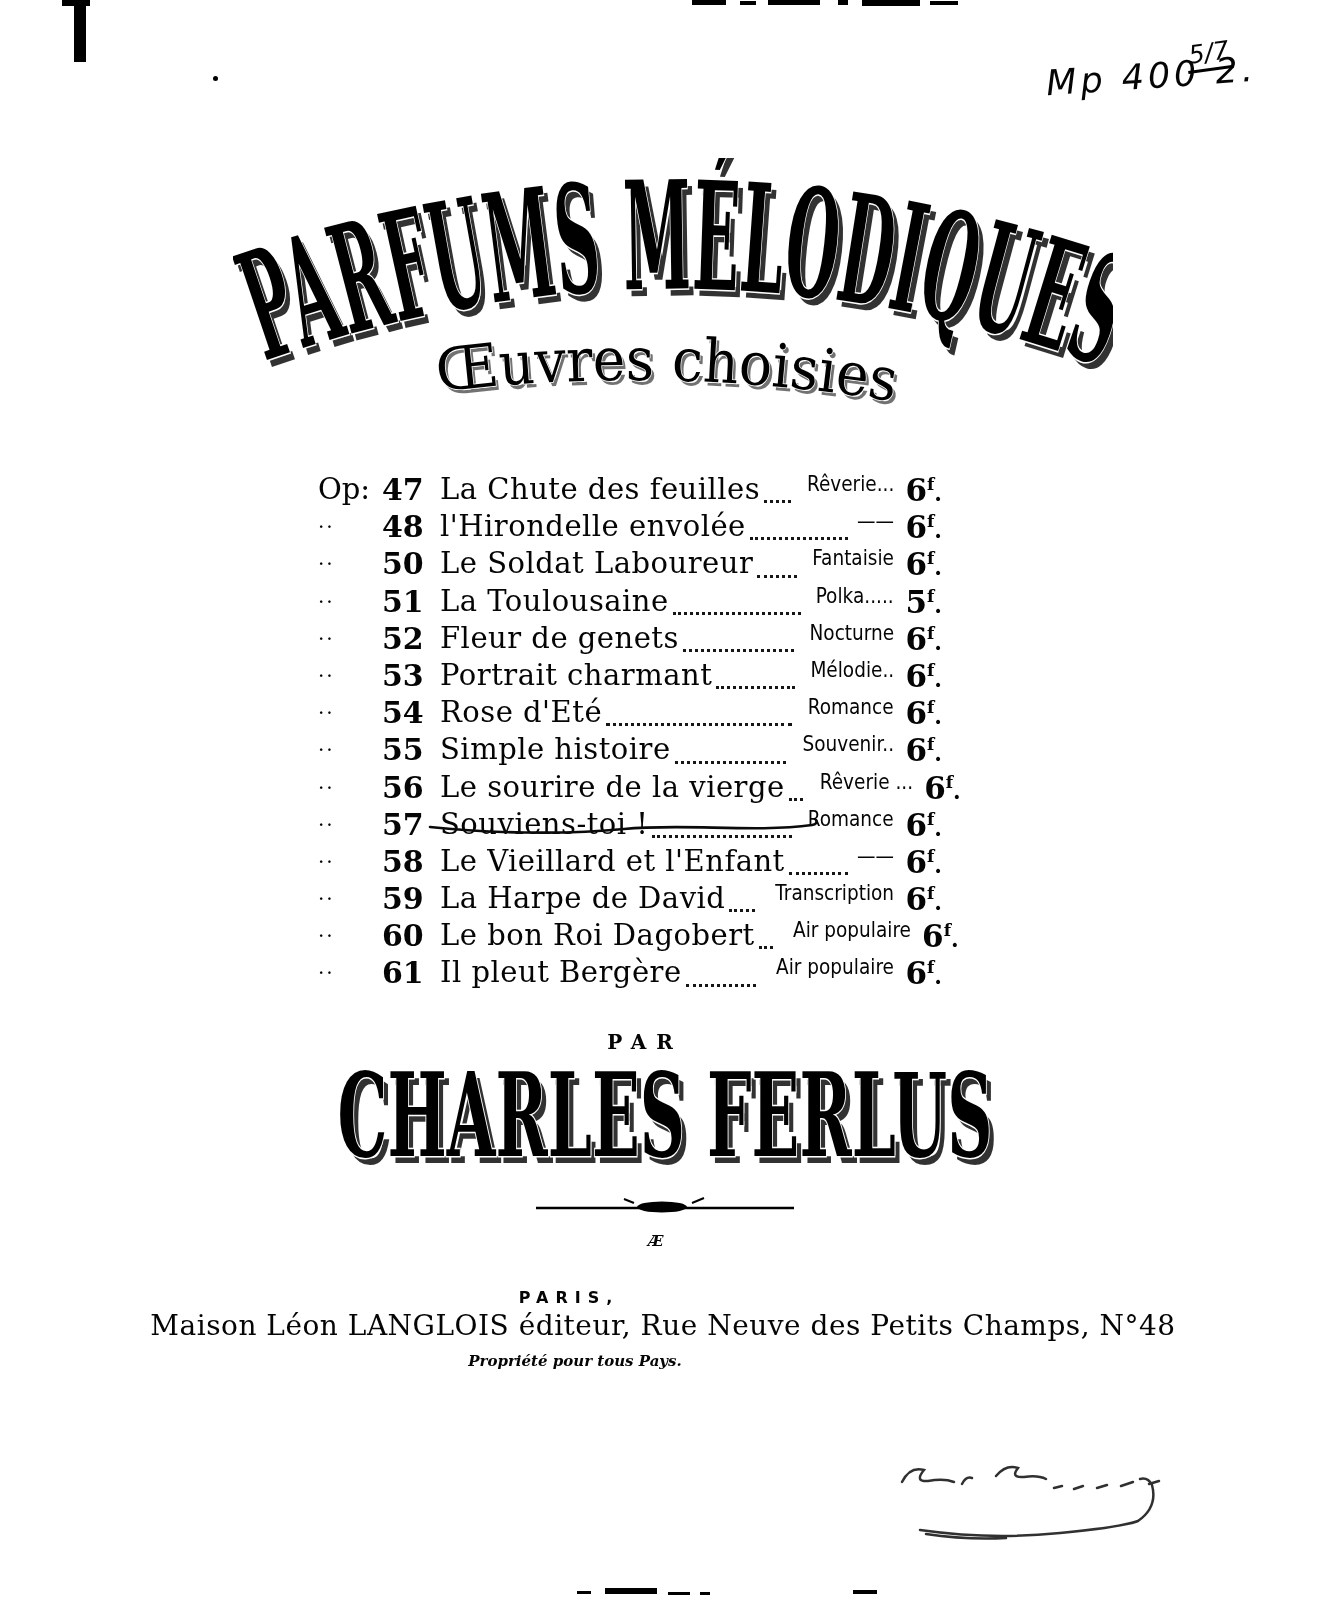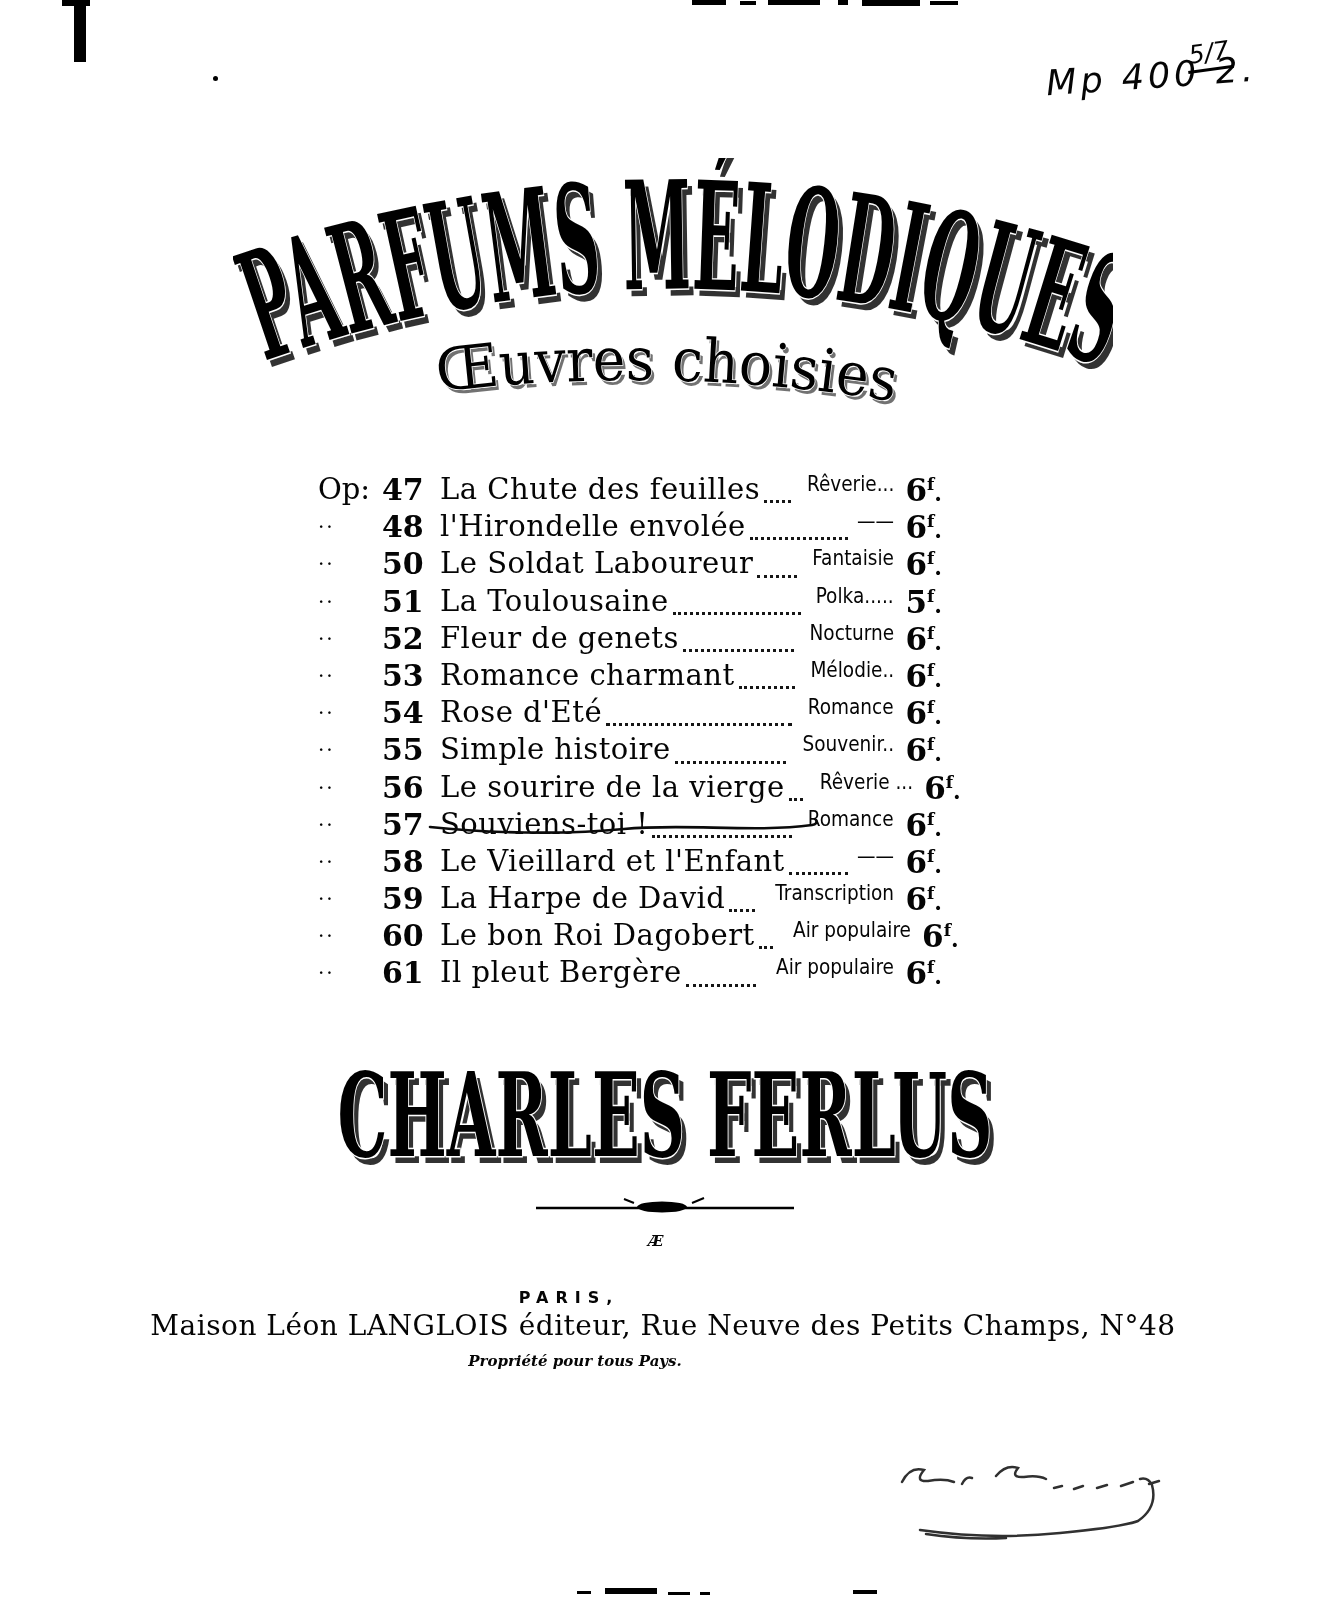--- a/index.html
+++ b/index.html
@@ -150,21 +150,21 @@
     <span class="num">52</span>
     <span class="wtitle">Fleur de genets</span>
     <span class="leader"></span>
     <span class="genre">Nocturne</span>
     <span class="price"><span>6</span><sup class="psup">f</sup><span class="pdot">.</span></span>
   </div>
 
   <div class="row">
     <span class="op">..</span>
     <span class="num">53</span>
-    <span class="wtitle">Romance charmant</span>
+    <span class="wtitle">Portrait charmant</span>
     <span class="leader"></span>
     <span class="genre">Mélodie..</span>
     <span class="price"><span>6</span><sup class="psup">f</sup><span class="pdot">.</span></span>
   </div>
 
   <div class="row">
     <span class="op">..</span>
     <span class="num">54</span>
     <span class="wtitle">Rose d'Eté</span>
     <span class="leader"></span>
@@ -233,20 +233,21 @@
     <span class="leader"></span>
     <span class="genre">Air populaire</span>
     <span class="price"><span>6</span><sup class="psup">f</sup><span class="pdot">.</span></span>
   </div>
 </div>
 
   <svg class="abs" style="left:424px;top:812px;" width="400" height="34" viewBox="0 0 400 34">
     <path d="M 6 15 C 60 21 140 23 200 17 C 260 11 330 21 388 13 q 6 -1 4 -5" fill="none" stroke="#0a0a0a" stroke-width="2.6" stroke-linecap="round"></path>
   </svg>
 
+  <div class="par-line">PAR</div>
 
   <svg class="abs" style="left:325px;top:1056px;" width="680" height="130" viewBox="0 0 680 130">
     <text class="arch-shadow" font-size="116" x="340" y="100" text-anchor="middle" textLength="655" lengthAdjust="spacingAndGlyphs">CHARLES FERLUS</text>
     <text class="arch-main" font-size="116" x="340" y="100" text-anchor="middle" textLength="655" lengthAdjust="spacingAndGlyphs">CHARLES FERLUS</text>
   </svg>
 
   <svg class="abs" style="left:530px;top:1194px;" width="270" height="28" viewBox="0 0 270 28">
     <path d="M 6 14 H 264" stroke="#000" stroke-width="2.4" fill="none"></path>
     <ellipse cx="132" cy="13" rx="25" ry="5.5" fill="#000"></ellipse>
     <path d="M 104 9 l -10 -4 M 162 9 l 12 -5" stroke="#000" stroke-width="2" fill="none"></path>

